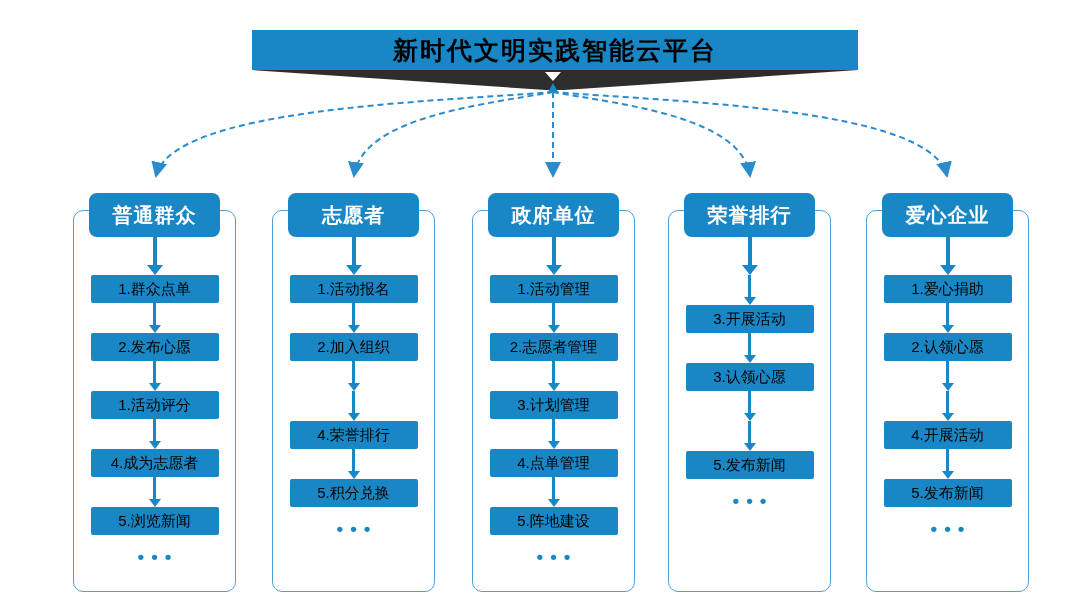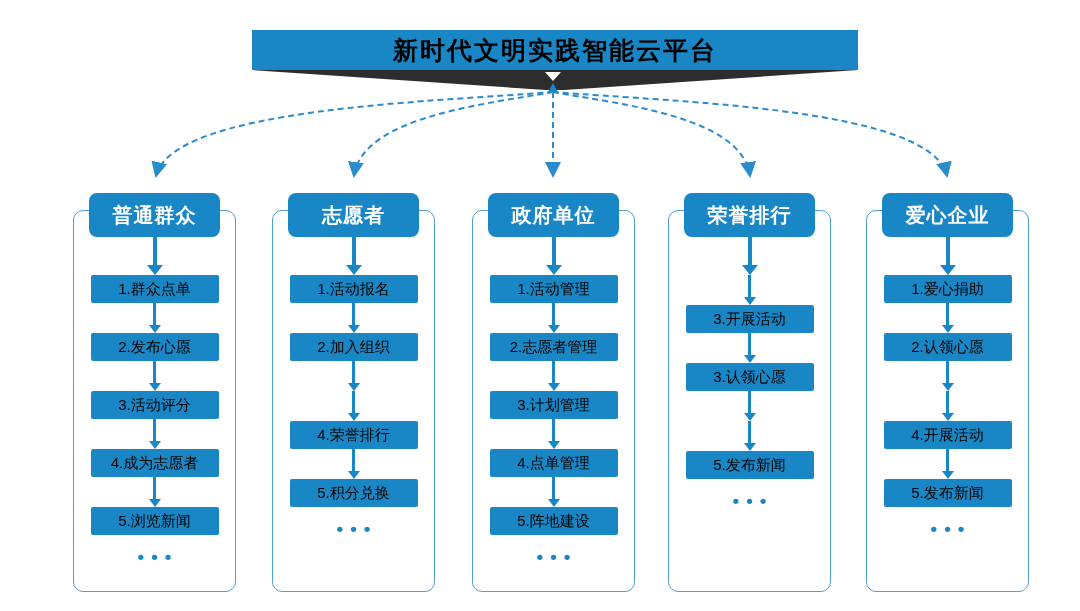--- a/index.html
+++ b/index.html
@@ -105,21 +105,21 @@
       <div class="item">1.群众点单</div>
       <div class="arrow small">
           <i class="stem"></i>
           <i class="head"></i>
         </div>
       <div class="item">2.发布心愿</div>
       <div class="arrow small">
           <i class="stem"></i>
           <i class="head"></i>
         </div>
-      <div class="item">3.活动评分</div>
+      <div class="item">1.活动评分</div>
       <div class="arrow small">
           <i class="stem"></i>
           <i class="head"></i>
         </div>
       <div class="item">4.成为志愿者</div>
       <div class="arrow small">
           <i class="stem"></i>
           <i class="head"></i>
         </div>
       <div class="item">5.浏览新闻</div>

